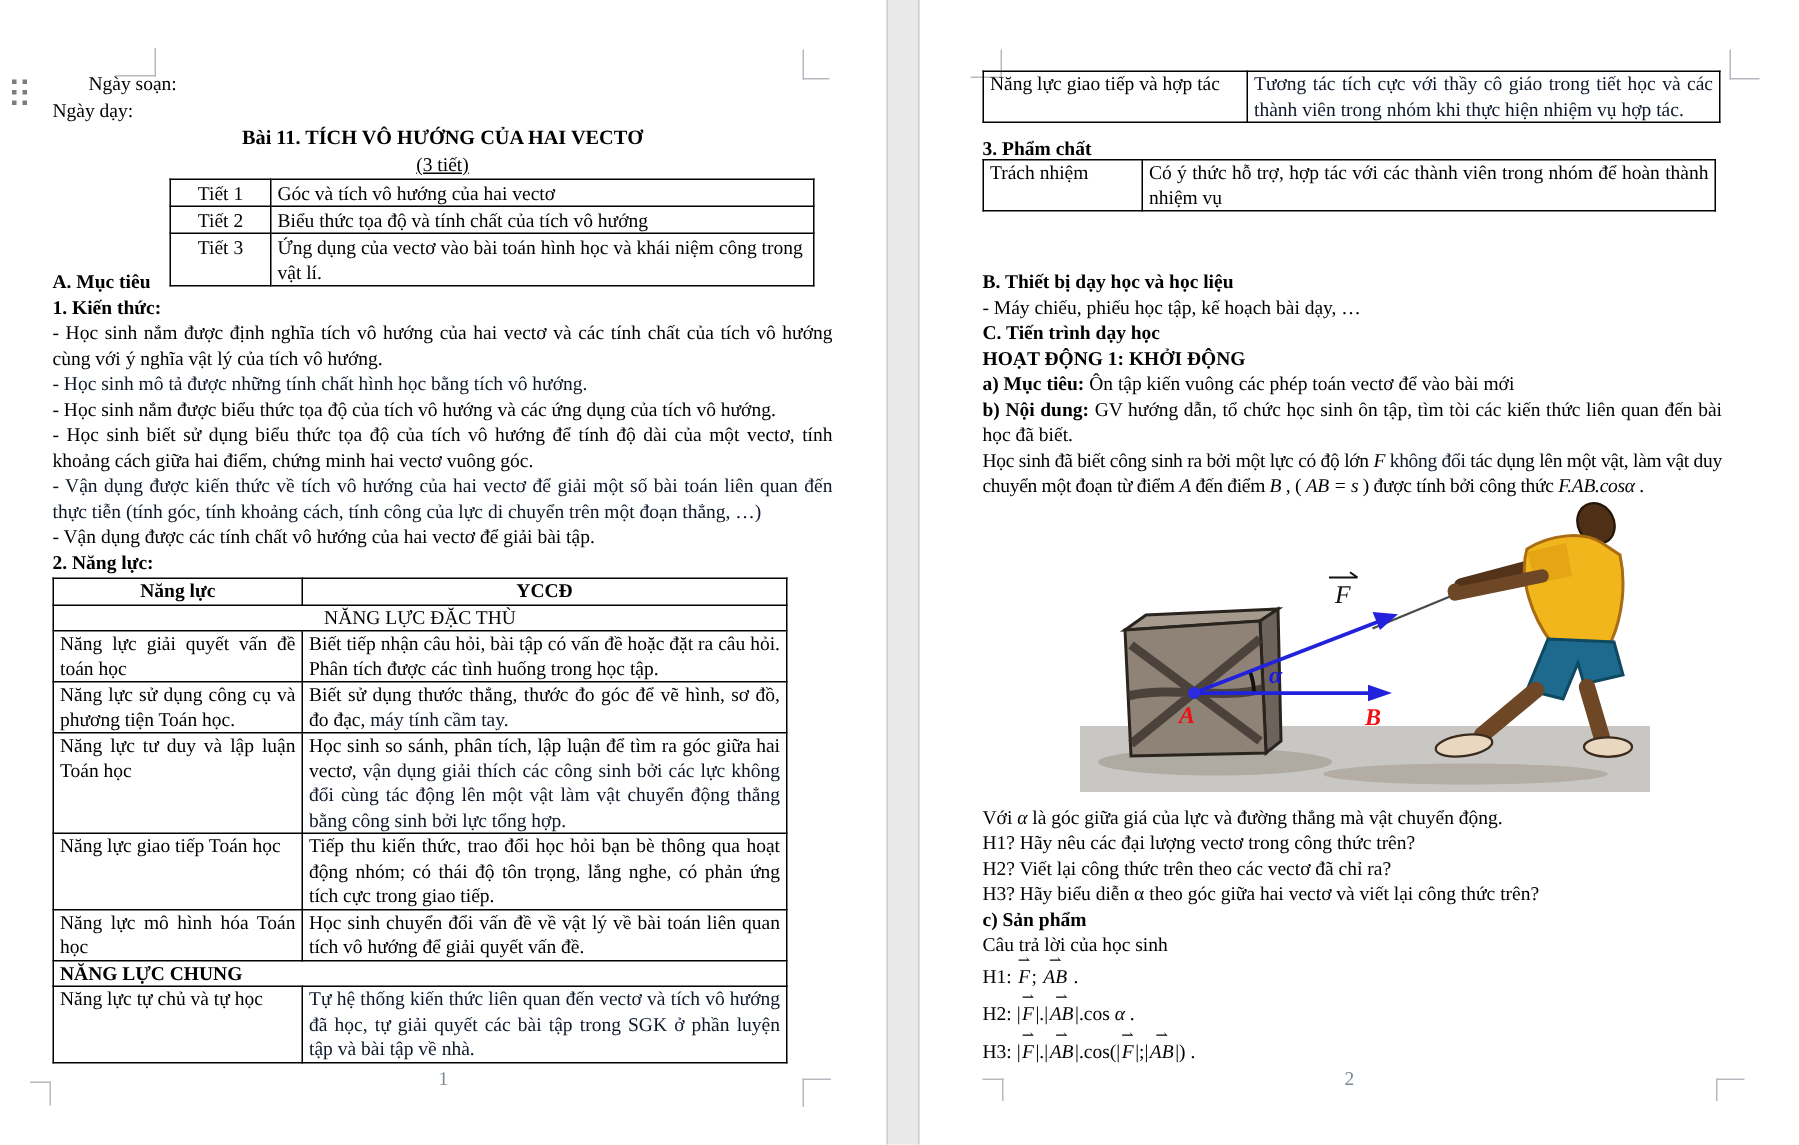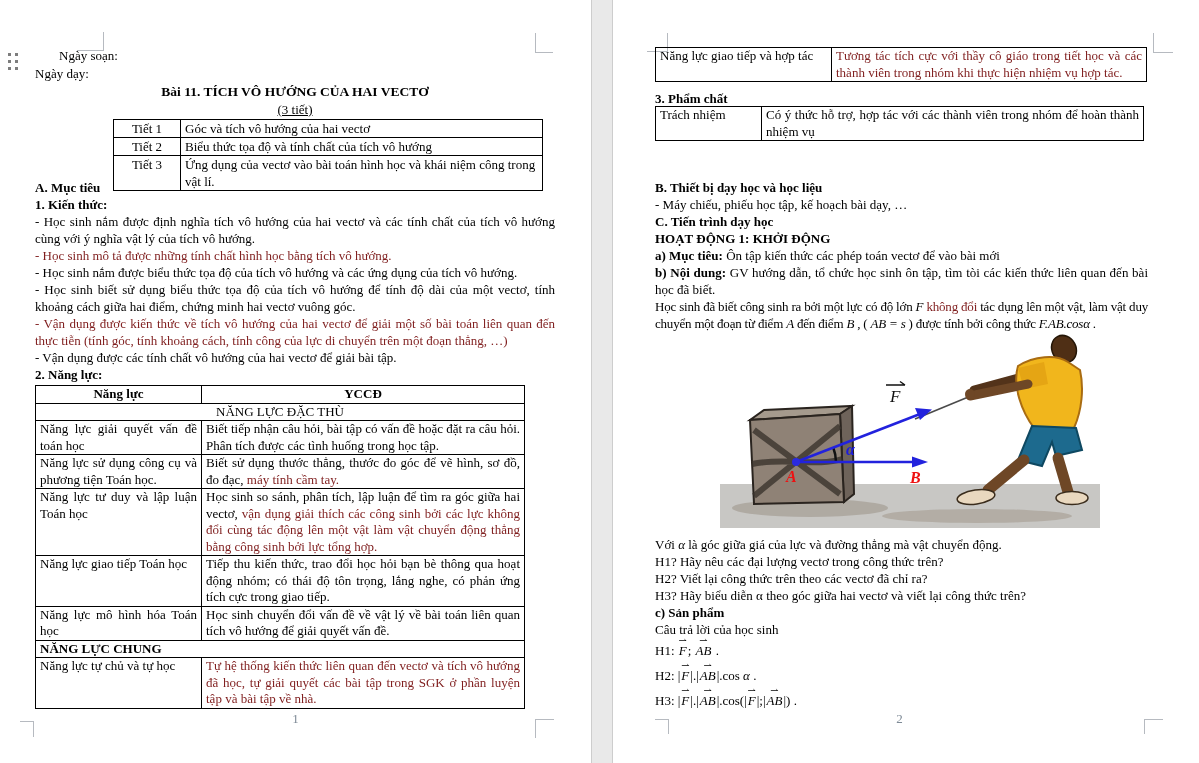--- a/index.html
+++ b/index.html
@@ -1,19 +1,19 @@
 <!DOCTYPE html>
 <html><head>
 <meta charset="utf-8">
 <style>
   html,body{margin:0;padding:0;}
   body{width:1199px;height:763px;position:relative;overflow:hidden;background:#ffffff;
        font-family:"Liberation Serif","DejaVu Serif",serif;color:#000;}
   .abs{position:absolute;}
-  .red{color:#7f1d1d;}
+  .red{color:#0f172a;}
   .b{font-weight:bold;}
   .i{font-style:italic;}
   
   .page-gap{position:absolute;left:591px;top:0;width:20px;height:763px;background:#e9e9e9;
             border-left:1px solid #cdcdcd;border-right:1px solid #cdcdcd;}
   
   .drag-handle{position:absolute;left:8px;top:53px;width:13px;height:20px;display:grid;
                grid-template-columns:3px 3px;grid-template-rows:3px 3px 3px;gap:4px 4px;}
   .drag-handle i{background:#7d7d7d;width:3px;height:3px;display:block;}
   
@@ -176,21 +176,21 @@
         <td class="desc"><span>Có ý thức hỗ trợ, hợp tác với các thành viên trong nhóm để hoàn thành nhiệm vụ</span></td>
       </tr>
     </tbody>
   </table>
 
 <div class="abs flow" style="left:655px;top:179px;width:493px;">
   <div class="h">B. Thiết bị dạy học và học liệu</div>
   <div>- Máy chiếu, phiếu học tập, kế hoạch bài dạy, …</div>
   <div class="h">C. Tiến trình dạy học</div>
   <div class="h">HOẠT ĐỘNG 1: KHỞI ĐỘNG</div>
-  <div class="para"><span class="b">a) Mục tiêu:</span><span> Ôn tập kiến thức các phép toán vectơ để vào bài mới</span></div>
+  <div class="para"><span class="b">a) Mục tiêu:</span><span> Ôn tập kiến vuông các phép toán vectơ để vào bài mới</span></div>
   <div class="para"><span class="b">b) Nội dung:</span><span> GV hướng dẫn, tổ chức học sinh ôn tập, tìm tòi các kiến thức liên quan đến bài học đã biết.</span></div>
   <div class="para" style="letter-spacing:-0.2px;"><span>Học sinh đã biết công sinh ra bởi một lực có độ lớn </span><span class="i">F</span><span> </span><span class="red">không đổi</span><span> tác dụng lên một vật, làm vật duy chuyển một đoạn từ điểm </span><span class="i">A</span><span> đến điểm </span><span class="i">B</span><span> , ( </span><span class="i">AB = s</span><span> ) được tính bởi công thức </span><span class="i">F.AB.cosα</span><span> .</span></div>
 </div>
 
 <svg class="abs" style="left:712px;top:332px;" width="400" height="200" viewBox="0 0 400 200">
   <rect x="8" y="152" width="380" height="44" fill="#c8c7c4"></rect>
   <ellipse cx="98" cy="176" rx="78" ry="9" fill="#9b9187" opacity="0.55"></ellipse>
   <ellipse cx="265" cy="184" rx="95" ry="7" fill="#8d7f6e" opacity="0.35"></ellipse>
 
   <g>

